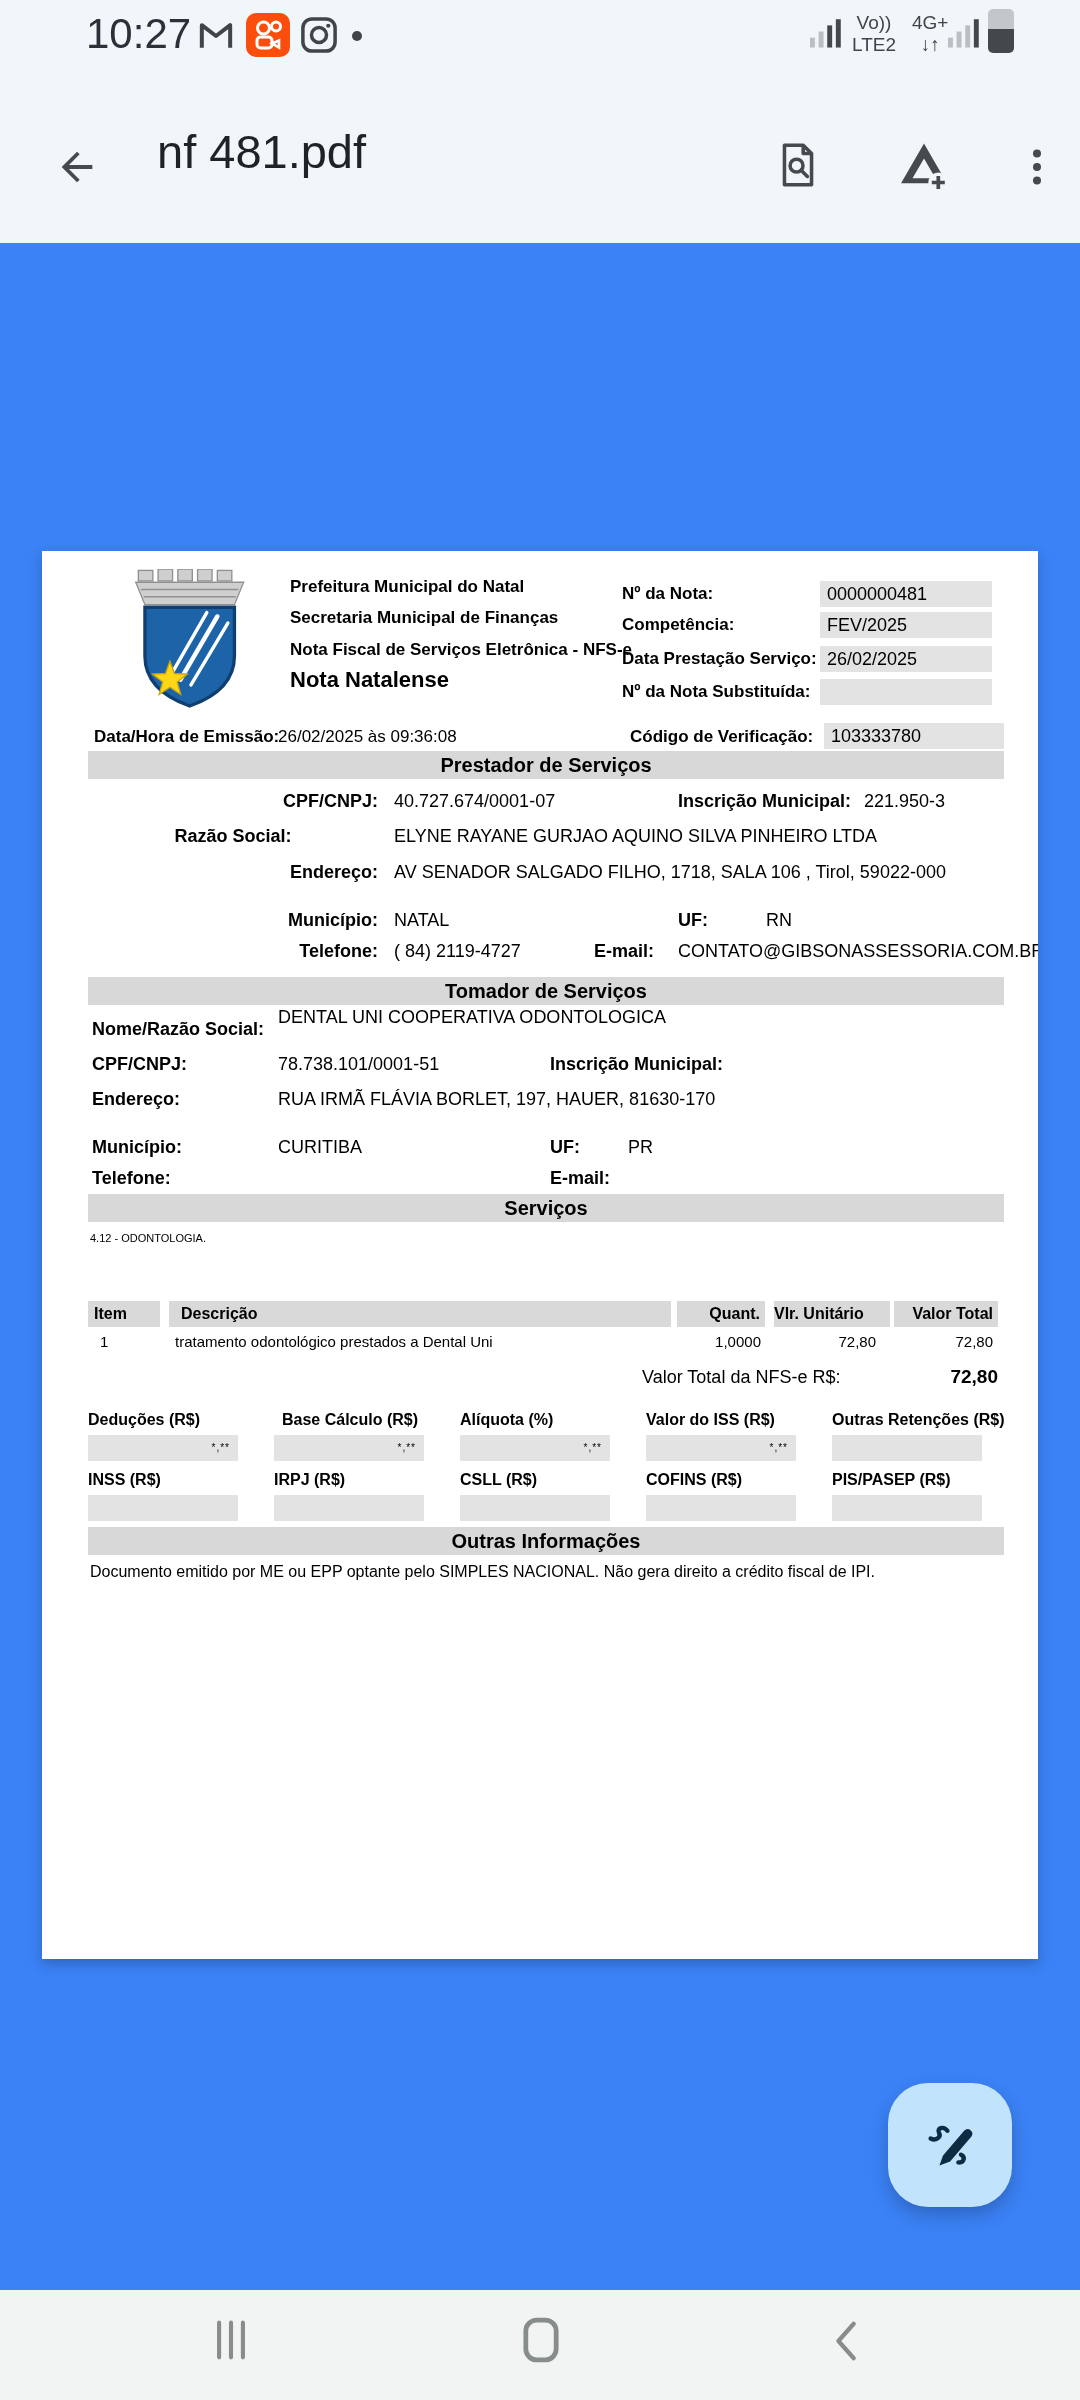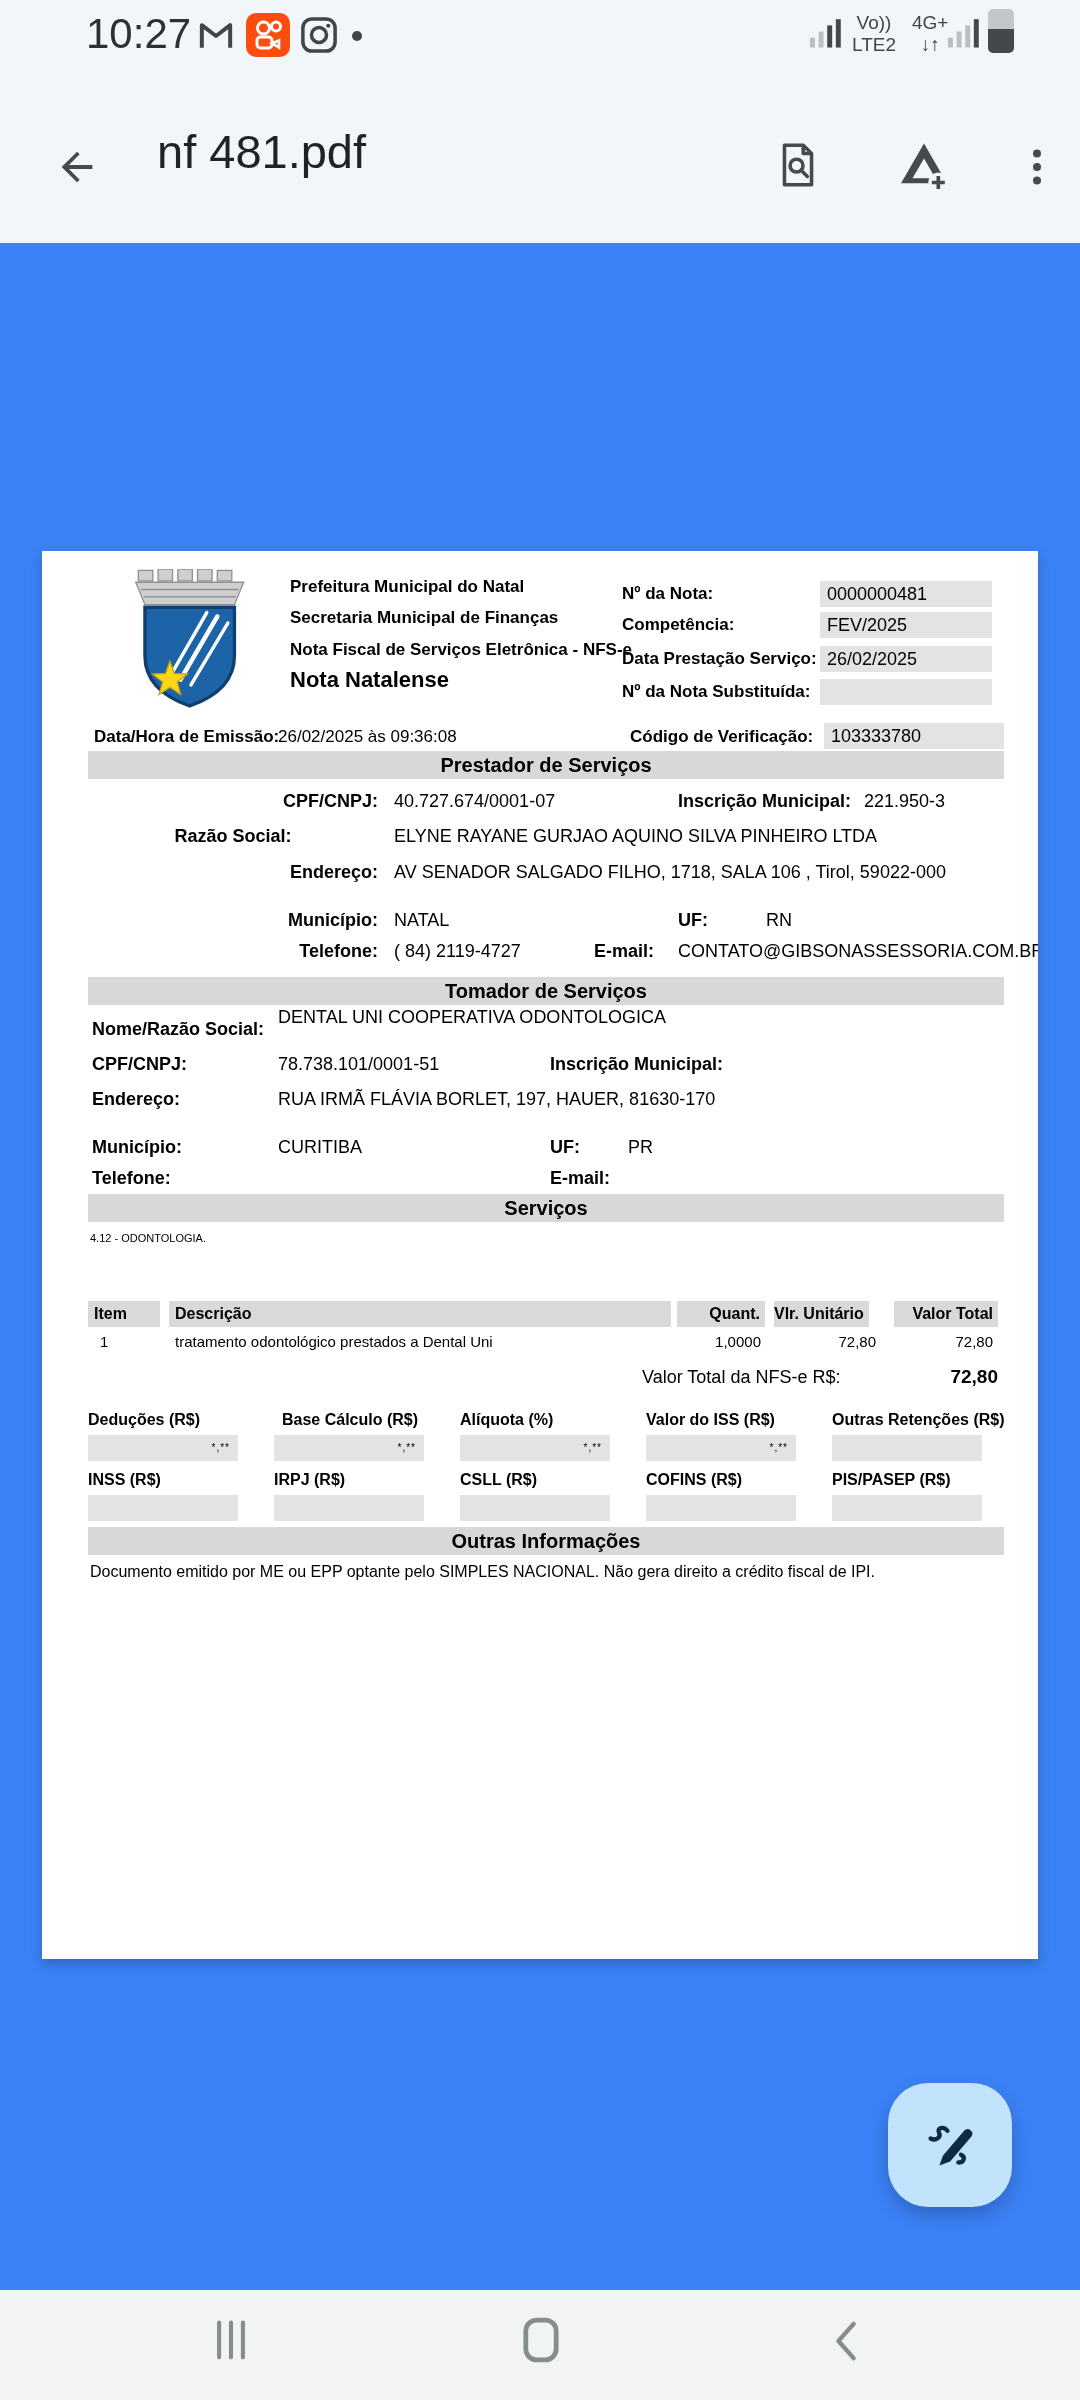--- a/index.html
+++ b/index.html
@@ -207,23 +207,23 @@
     <span class="abs fs" style="left:586px;top:586px">PR</span>
     <span class="abs b fs" style="left:50px;top:617px">Telefone:</span>
     <span class="abs fs" style="left:236px;top:617px"></span>
     <span class="abs b fs" style="left:508px;top:617px">E-mail:</span>
     <span class="abs fs" style="left:600px;top:617px"></span>
 
     <div class="secbar" style="top:643px">Serviços</div>
     <span class="abs" style="left:48px;top:681px;font-size:11px">4.12 - ODONTOLOGIA.</span>
 
     <span class="th" style="left:46px;top:750px;width:72px;padding-left:6px">Item</span>
-    <span class="th" style="left:127px;top:750px;width:502px;padding-left:6px">Descrição</span>
+    <span class="th" style="left:127px;top:750px;width:502px;padding-left:12px">Descrição</span>
     <span class="th" style="left:635px;top:750px;width:88px;text-align:right;padding-right:5px">Quant.</span>
-    <span class="th" style="left:732px;top:750px;width:95px;text-align:left;padding-right:19px">Vlr. Unitário</span>
+    <span class="th" style="left:732px;top:750px;width:116px;text-align:left;padding-right:19px">Vlr. Unitário</span>
     <span class="th" style="left:852px;top:750px;width:104px;text-align:right;padding-right:5px">Valor Total</span>
 
     <div>
       <span class="abs" style="left:58px;top:782px;font-size:15px">1</span>
       <span class="abs" style="left:133px;top:782px;font-size:15px">tratamento odontológico prestados a Dental Uni</span>
       <span class="abs" style="left:635px;top:782px;width:84px;text-align:right;font-size:15px">1,0000</span>
       <span class="abs" style="left:732px;top:782px;width:102px;text-align:right;font-size:15px">72,80</span>
       <span class="abs" style="left:852px;top:782px;width:99px;text-align:right;font-size:15px">72,80</span>
     </div>
 

